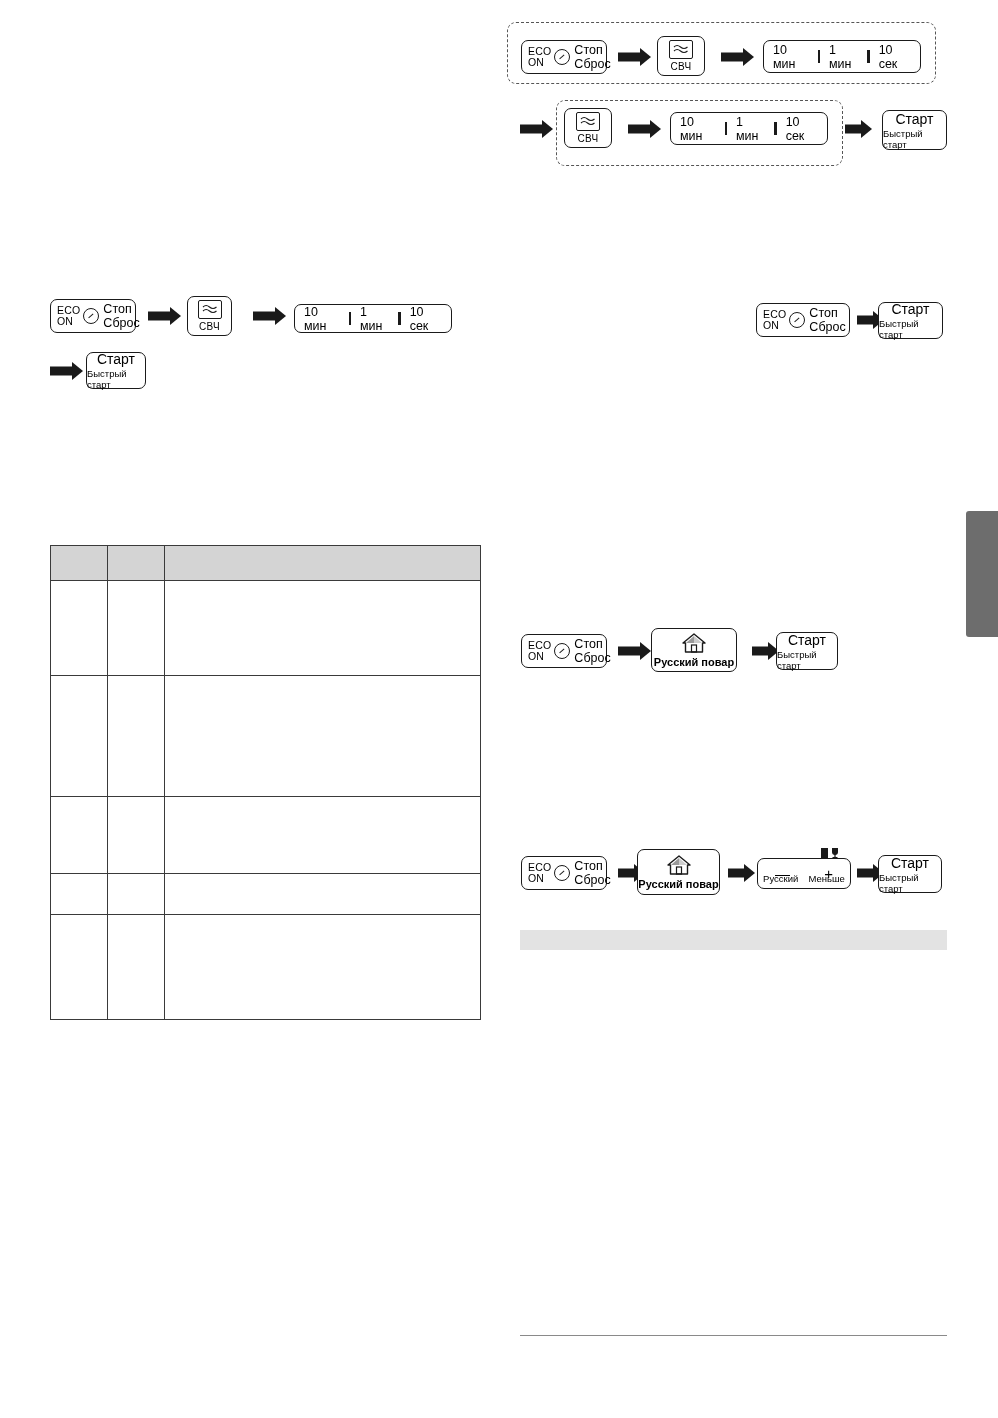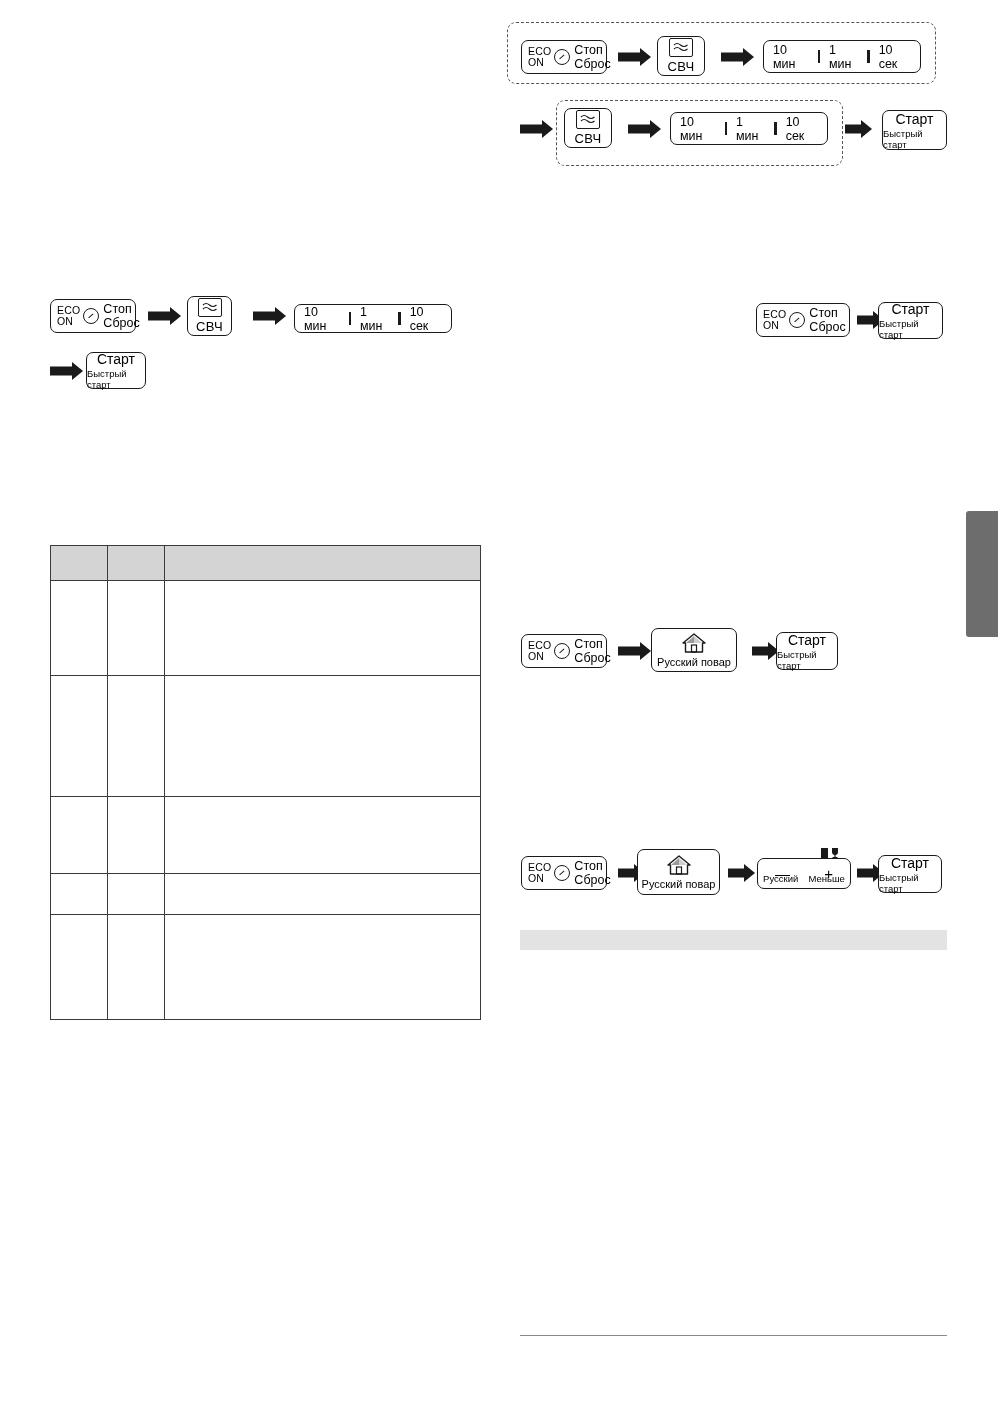--- a/index.html
+++ b/index.html
@@ -87,21 +87,21 @@
     align-items: center;
     justify-content: center;
   }
   .mwkey .iconbox {
     width: 22px; height: 17px;
     border: 1.3px solid #1a1a1a;
     border-radius: 2px;
     display: flex; align-items: center; justify-content: center;
     margin-bottom: 2px;
   }
-  .mwkey .lbl { font-size: 13px; letter-spacing: .3px; }
+  .mwkey .lbl { font-size: 10px; letter-spacing: .3px; }
 
   
   .timebox {
     position: absolute;
     box-sizing: border-box;
     border: 1.5px solid #1a1a1a;
     border-radius: 7px;
     background: #fff;
     display: flex;
     align-items: center;
@@ -120,21 +120,21 @@
     position: absolute;
     box-sizing: border-box;
     border: 1.5px solid #1a1a1a;
     border-radius: 7px;
     background: #fff;
     display: flex;
     flex-direction: column;
     align-items: center;
     justify-content: center;
   }
-  .cookkey .lbl { font-size: 11px; margin-top: 2px; }
+  .cookkey .lbl { font-size: 11px; margin-top: 2px; font-weight: bold; }
 
   
   .lesskey {
     position: absolute;
     box-sizing: border-box;
     border: 1.5px solid #1a1a1a;
     border-radius: 7px;
     background: #fff;
   }
   .lesskey .signs {

